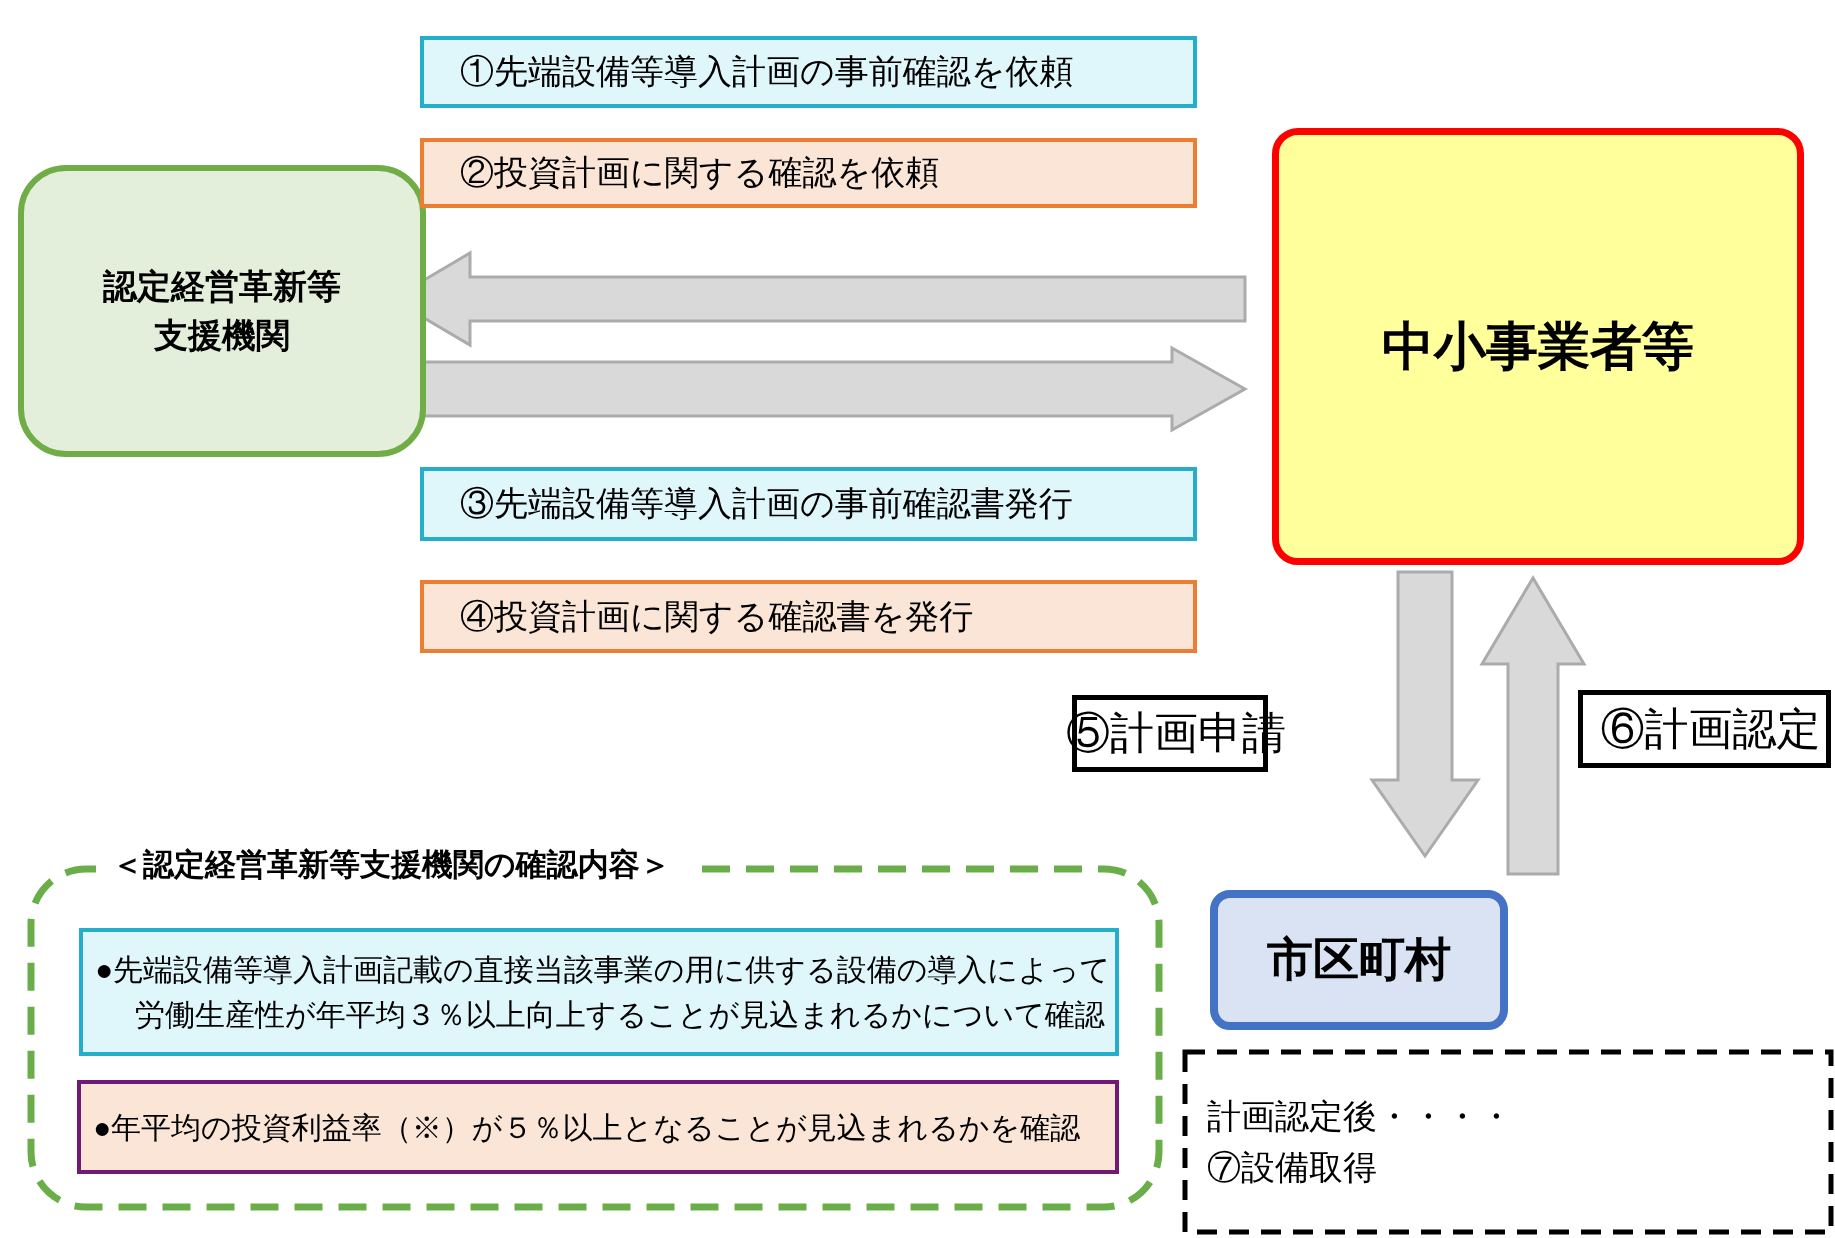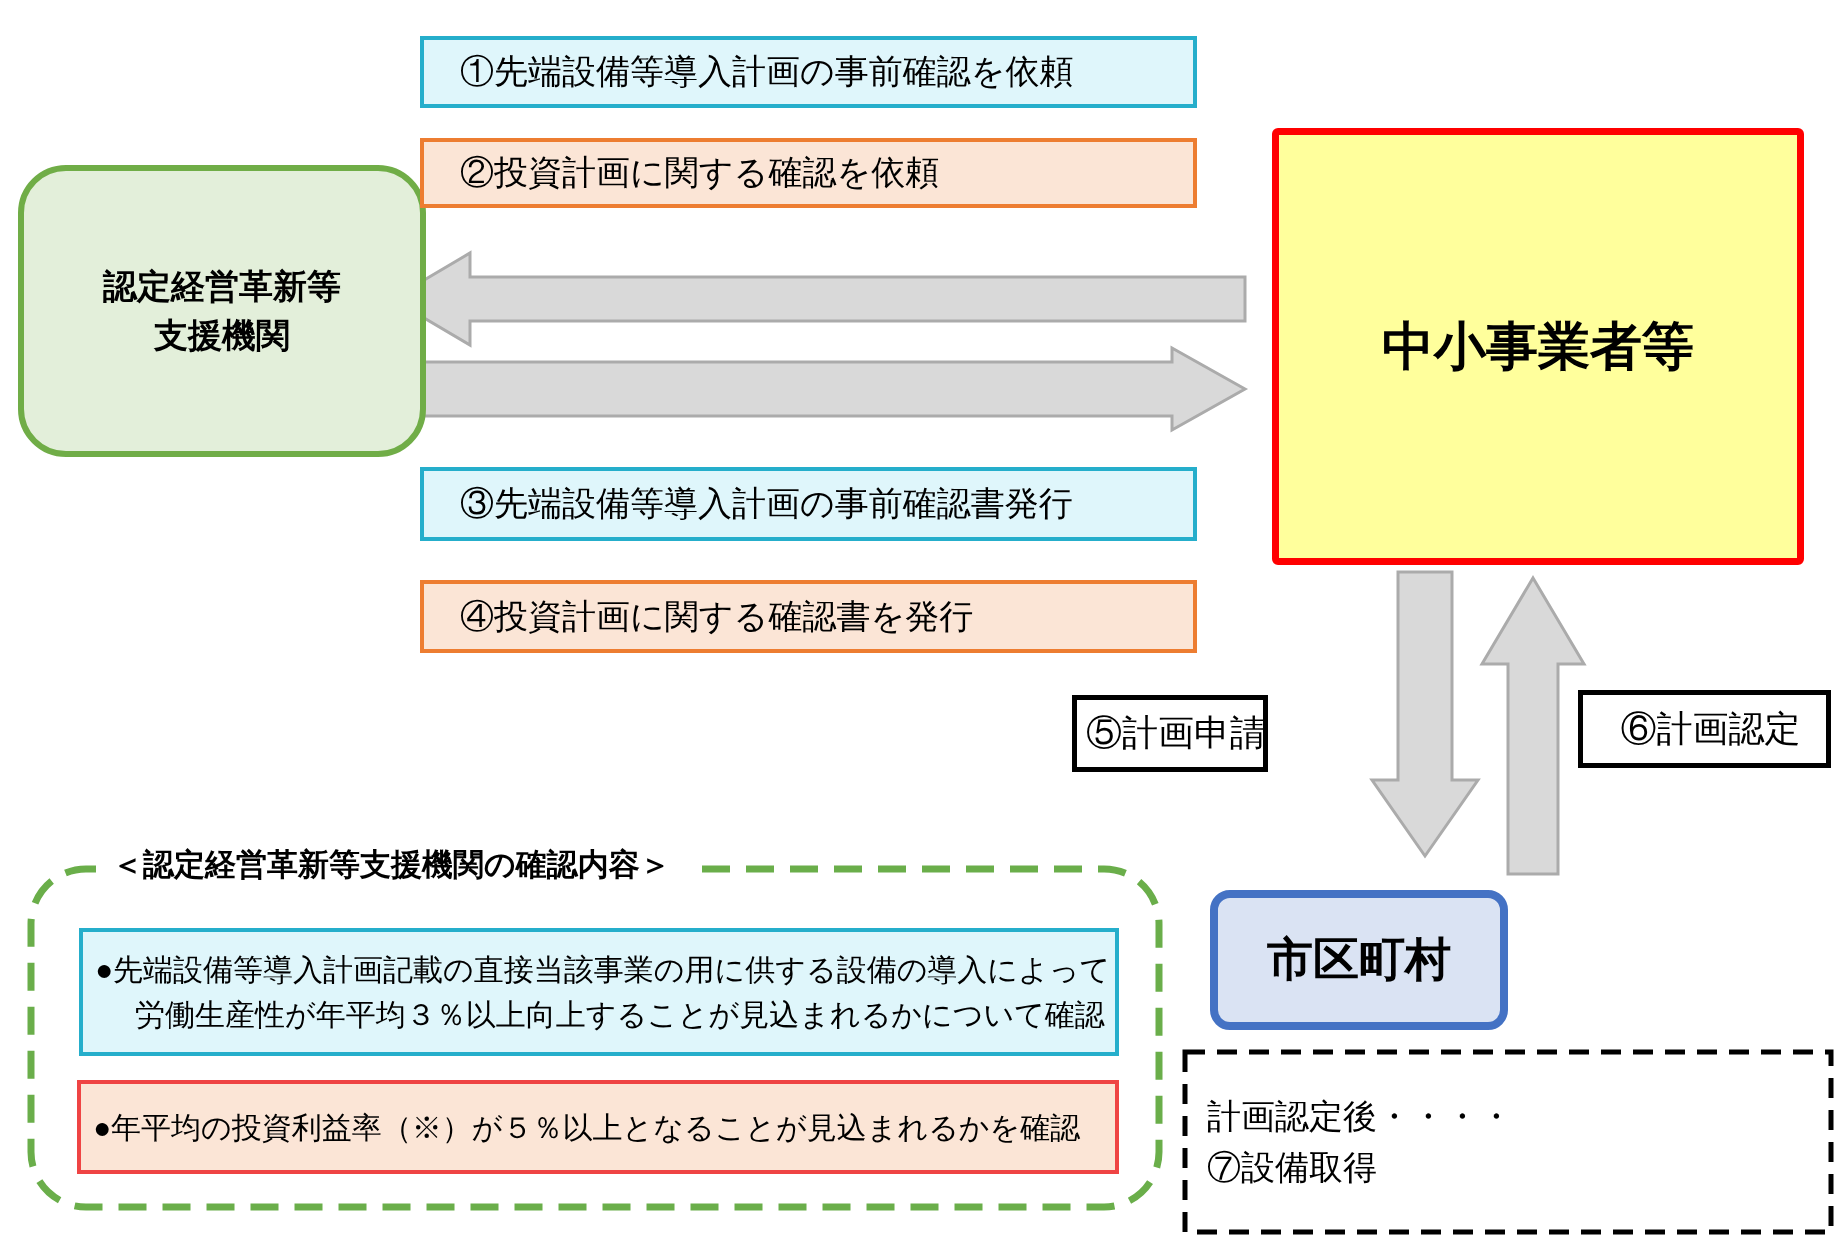--- a/index.html
+++ b/index.html
@@ -31,21 +31,21 @@
     border: 6px solid #70AD47;
     border-radius: 48px;
     display: flex; align-items: center; justify-content: center;
     font-size: 34px; font-weight: bold; color: #000;
     text-align: center; line-height: 1.45;
   }
   .node-sme {
     left: 1272px; top: 128px; width: 532px; height: 437px;
     background: #FFFF9C;
     border: 7px solid #FF0000;
-    border-radius: 6px;
+    border-radius: 26px;
     display: flex; align-items: center; justify-content: center;
     font-size: 52px; font-weight: bold; color: #000;
   }
   .node-muni {
     left: 1210px; top: 890px; width: 298px; height: 140px;
     background: #DAE3F3;
     border: 8px solid #4472C4;
     border-radius: 20px;
     display: flex; align-items: center; justify-content: center;
     font-size: 46px; font-weight: bold; color: #000;
@@ -62,21 +62,21 @@
   .step.cyan   { background: #DFF6FB; border: 4px solid #25AECB; }
   .step.orange { background: #FBE5D6; border: 4px solid #ED7D31; }
   .step.s1 { left: 420px; top: 36px;  width: 777px; height: 72px; }
   .step.s2 { left: 420px; top: 138px; width: 777px; height: 70px; }
   .step.s3 { left: 420px; top: 467px; width: 777px; height: 74px; }
   .step.s4 { left: 420px; top: 580px; width: 777px; height: 73px; }
   .step.black-box {
     border: 5px solid #000000;
     justify-content: center;
     padding-left: 12px;
-    font-size: 36px;
+    font-size: 44px;
   }
   .step.s5 { left: 1072px; top: 695px; width: 196px; height: 77px; }
   .step.s6 { left: 1578px; top: 690px; width: 253px; height: 78px; }
 
   
   .panel-title {
     left: 96px; top: 843px;
     background: #ffffff;
     padding: 0 16px;
     font-size: 31px; font-weight: bold; color: #000;
@@ -92,21 +92,21 @@
   }
   .item.cyan-item {
     left: 47px; top: 928px; width: 1040px; height: 128px;
     background: #DFF6FB; border: 4px solid #25AECB;
     display: flex; flex-direction: column; justify-content: center;
     padding-left: 12px;
   }
   .item.cyan-item .line2 { padding-left: 40px; }
   .item.orange-item {
     left: 45px; top: 1080px; width: 1042px; height: 94px;
-    background: #FBE5D6; border: 4px solid #ef4444;
+    background: #FBE5D6; border: 4px solid #701a75;
     display: flex; align-items: center;
     padding-left: 12px;
   }
 
   
   .post-cert {
     left: 1185px; top: 1052px; width: 646px; height: 180px;
     display: flex; flex-direction: column; justify-content: center;
     padding-left: 22px;
     font-size: 34px; color: #000;

